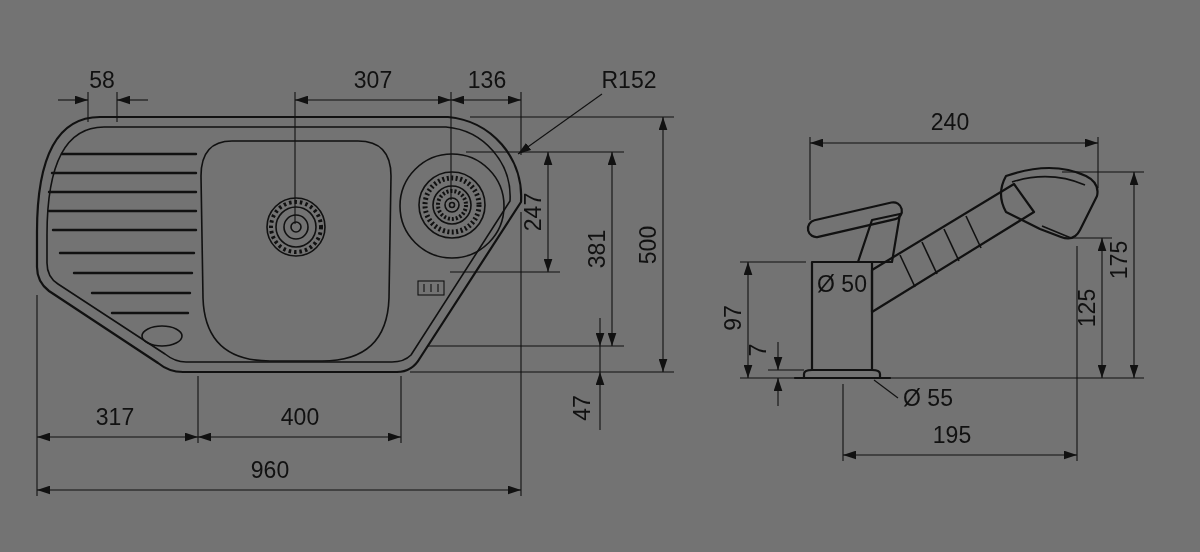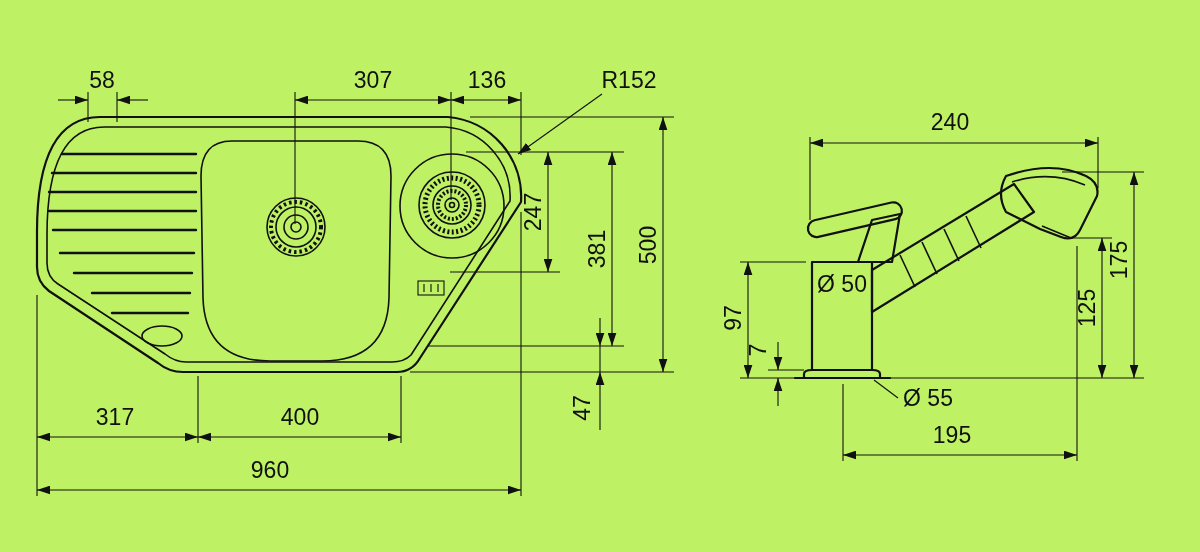--- a/index.html
+++ b/index.html
@@ -1,16 +1,16 @@
 <!DOCTYPE html>
 <html><head>
 <meta charset="utf-8">
 <style>
   html, body { margin: 0; padding: 0; background: #ffffff; }
-  .canvas { width: 1200px; height: 552px; background: #bef264; position: relative; overflow: hidden; }
+  .canvas { width: 1200px; height: 552px; background: #737373; position: relative; overflow: hidden; }
   svg { display: block; }
   .ol   { fill: none; stroke: #111; stroke-width: 2.2; stroke-linejoin: round; stroke-linecap: round; }
   .det  { fill: none; stroke: #111; stroke-width: 1.6; stroke-linejoin: round; }
   .rib  { fill: none; stroke: #111; stroke-width: 2.4; stroke-linecap: round; }
   .dim  { fill: none; stroke: #111; stroke-width: 1.1; }
   .dimtxt { font-family: "Liberation Sans", sans-serif; font-size: 23px; fill: #111; text-anchor: middle; }
 </style>
 </head>
 <body>
 

